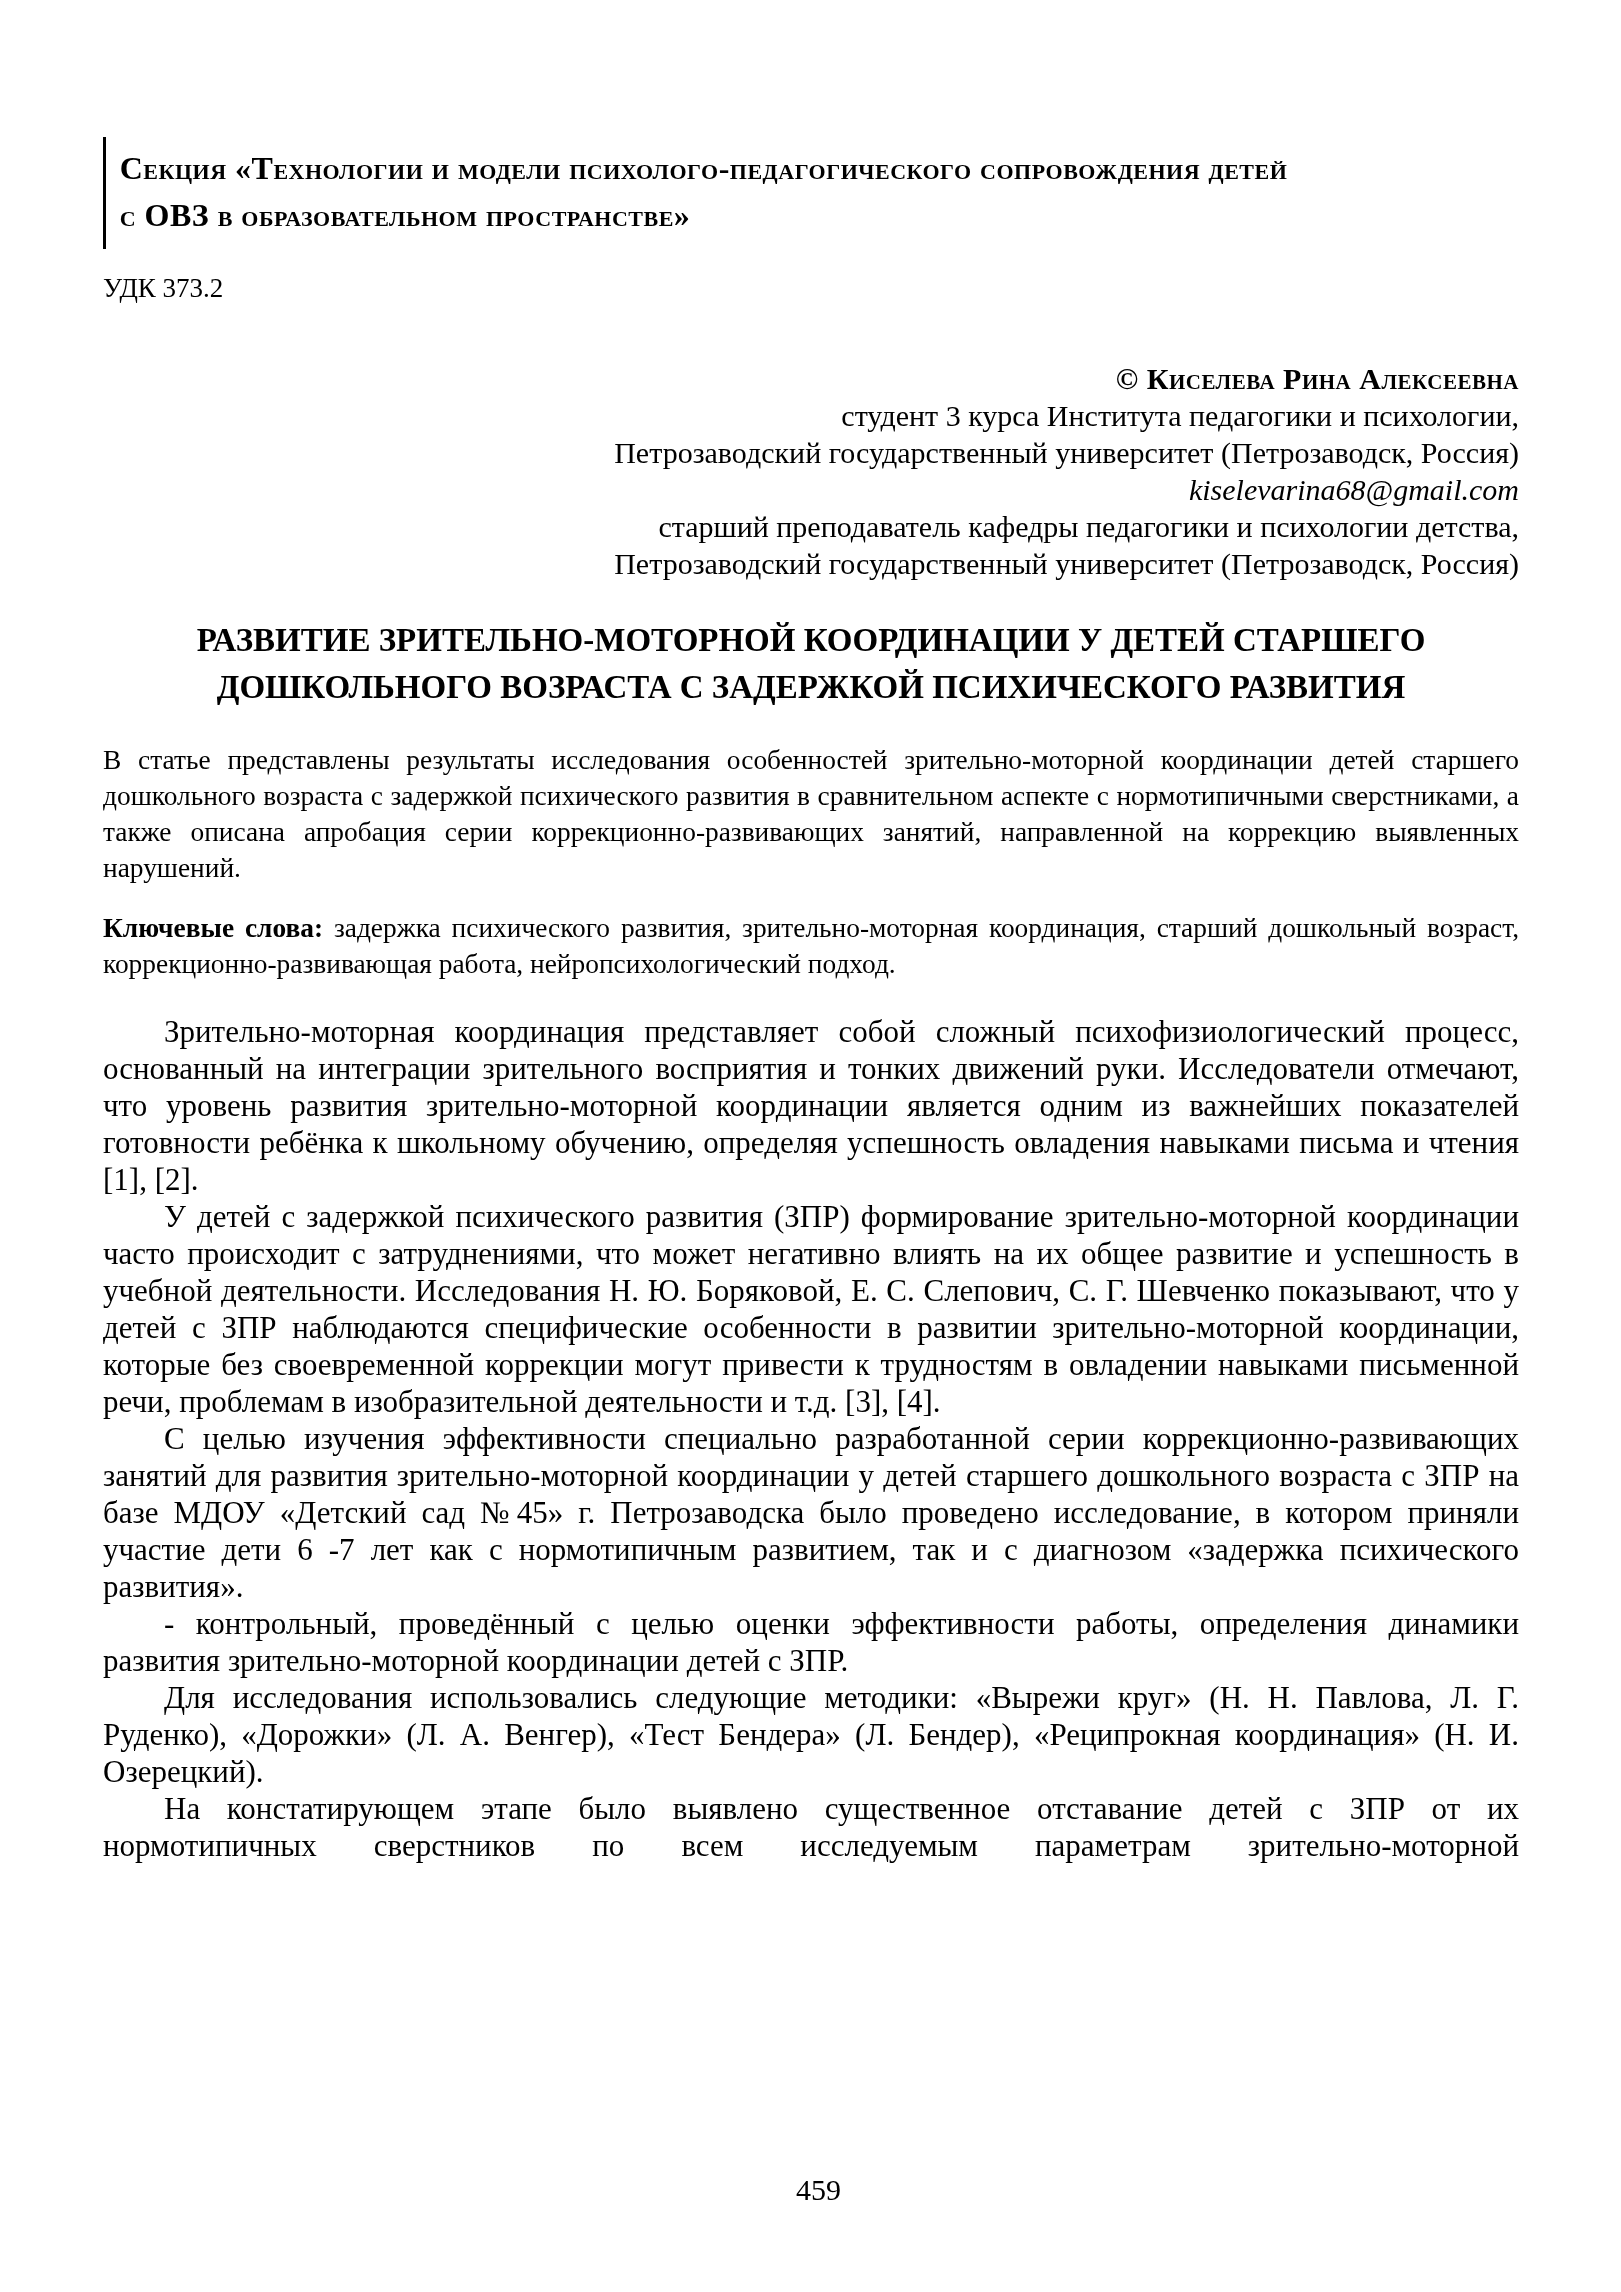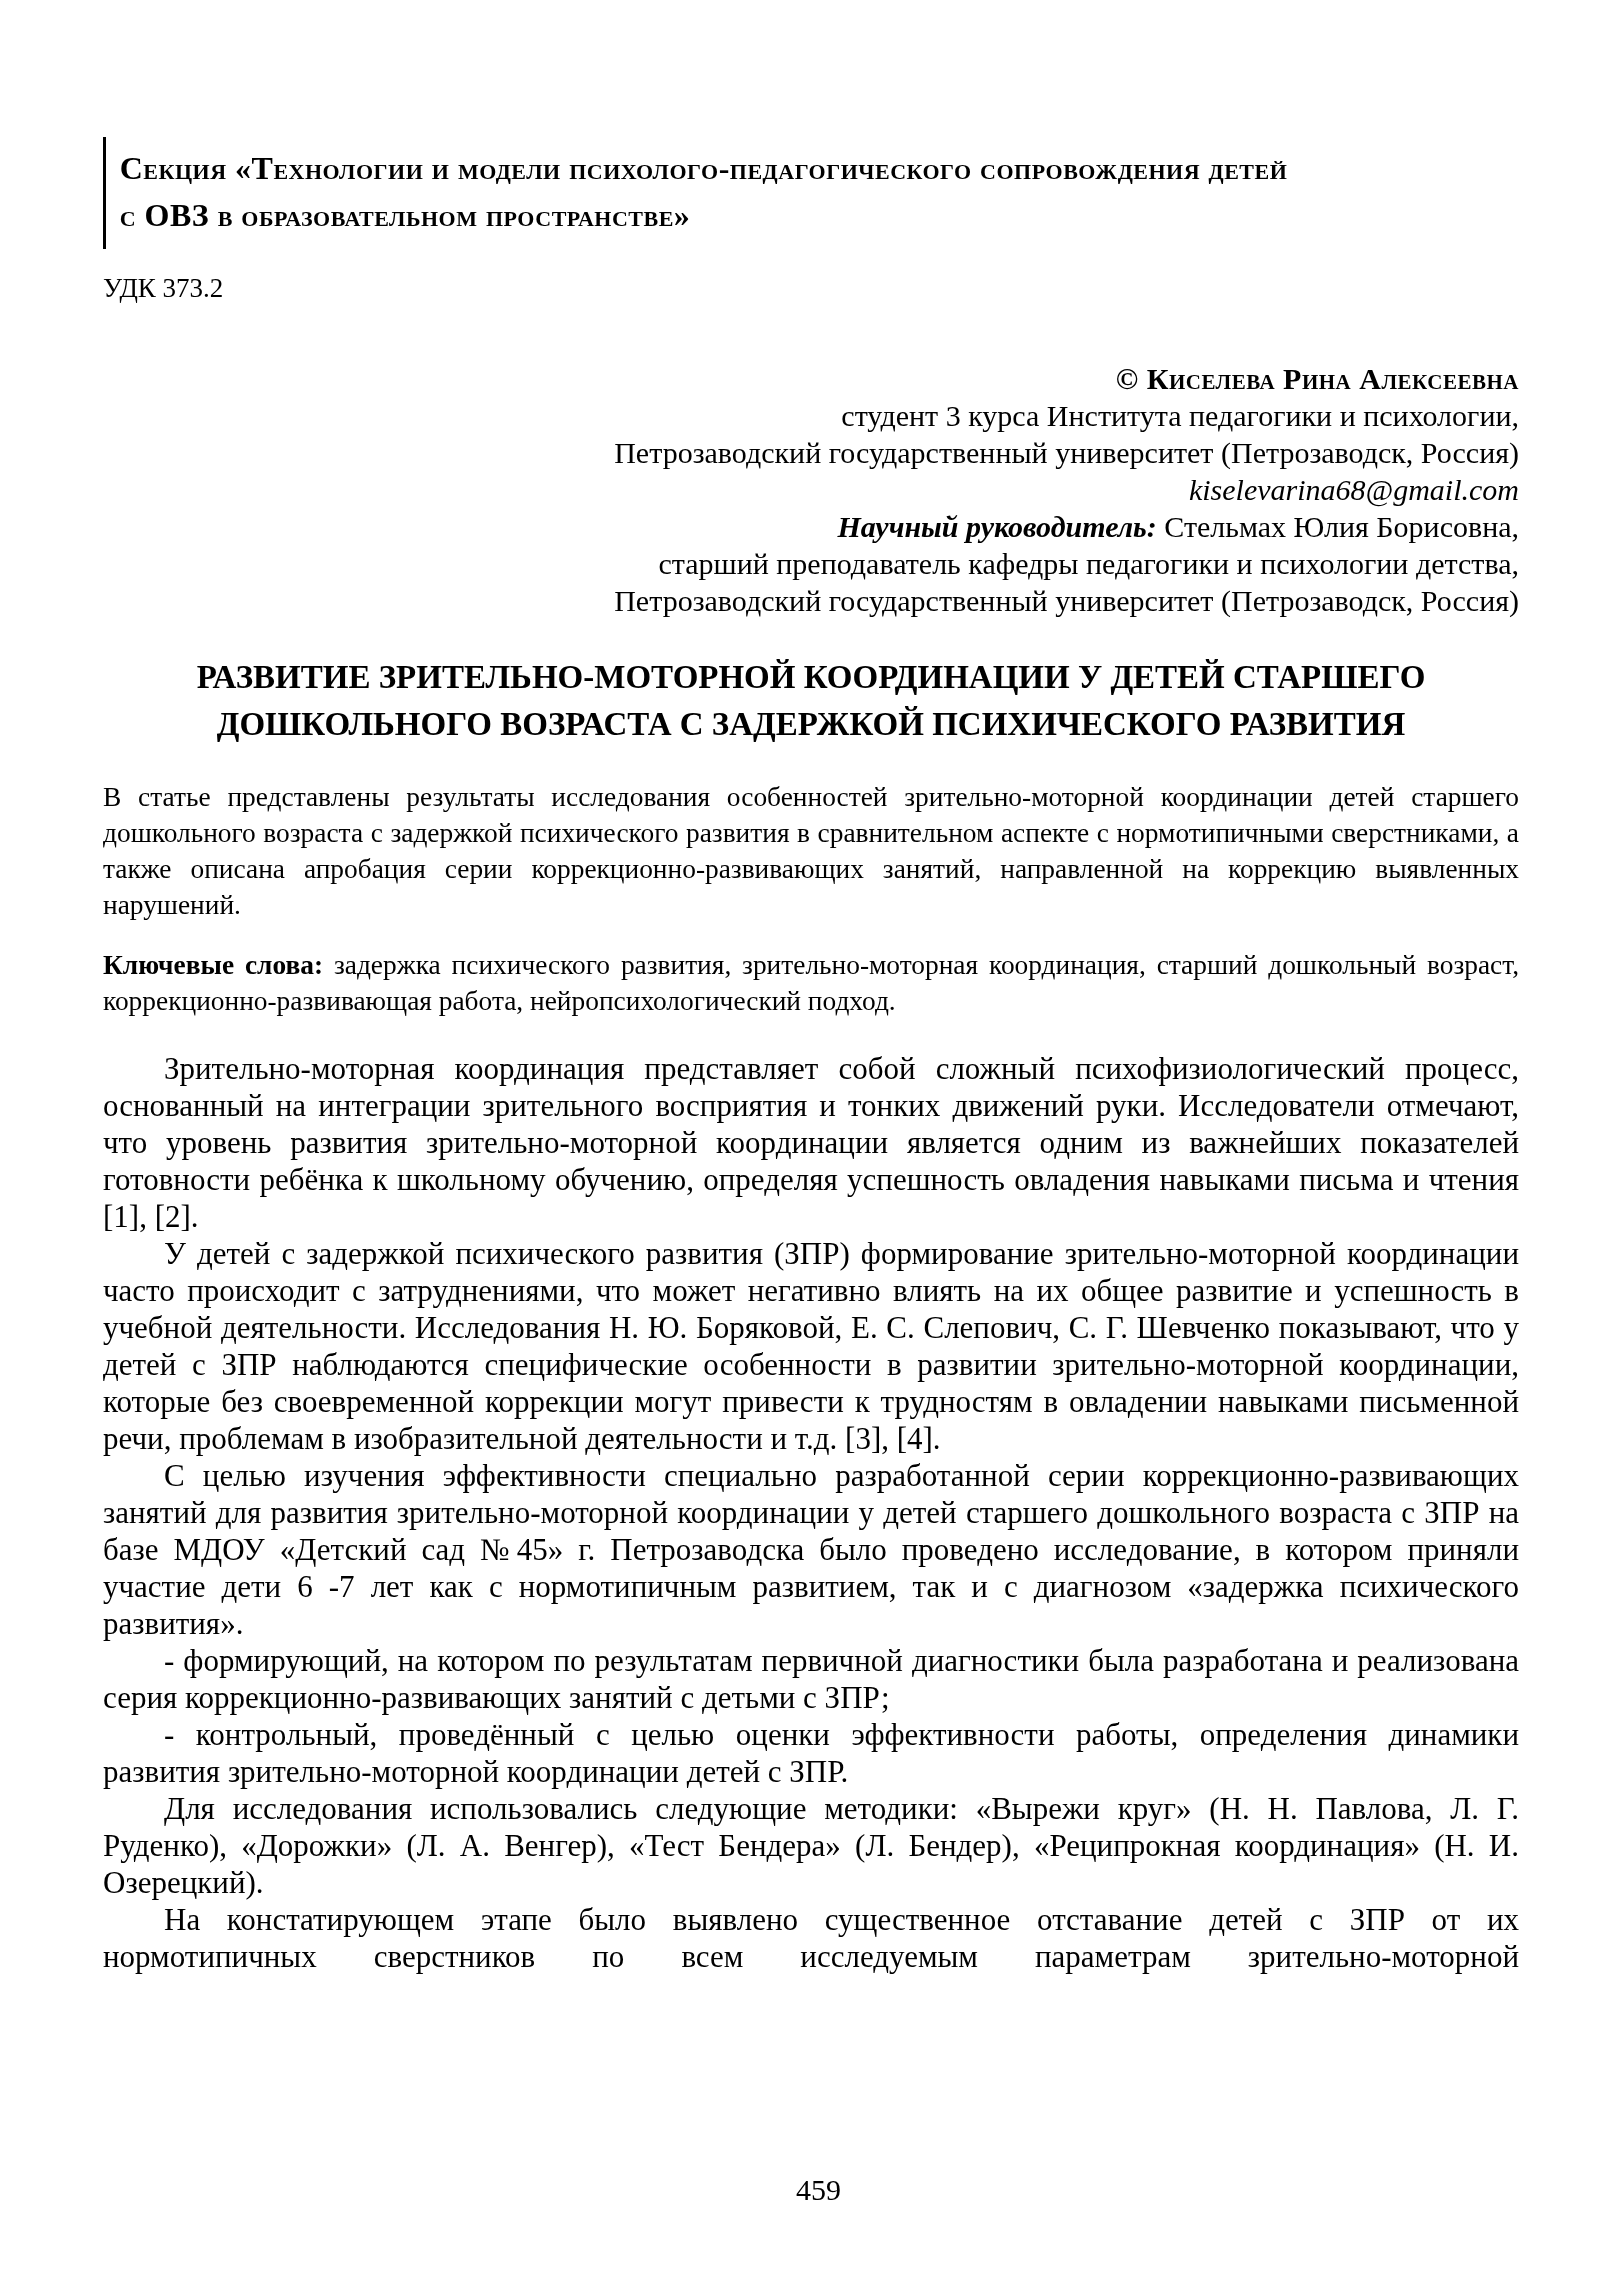--- a/index.html
+++ b/index.html
@@ -103,45 +103,40 @@
     <span class="hline">с ОВЗ в образовательном пространстве»</span>
   </div>
 
   <div class="udc">УДК 373.2</div>
 
   <div class="author-block">
     <span class="line author-name">© Киселева Рина Алексеевна</span>
     <span class="line">студент 3 курса Института педагогики и психологии,</span>
     <span class="line">Петрозаводский государственный университет (Петрозаводск, Россия)</span>
     <span class="line email">kiselevarina68@gmail.com</span>
-    <span class="line">
-      <span class="advisor-label">Научный руководитель:</span>
-      <span>Стельмах Юлия Борисовна,</span>
-    </span>
     <span class="line">старший преподаватель кафедры педагогики и психологии детства,</span>
     <span class="line">Петрозаводский государственный университет (Петрозаводск, Россия)</span>
   </div>
 
   <h1 class="title">
     <span class="tline">РАЗВИТИЕ ЗРИТЕЛЬНО-МОТОРНОЙ КООРДИНАЦИИ У ДЕТЕЙ СТАРШЕГО</span>
     <span class="tline">ДОШКОЛЬНОГО ВОЗРАСТА С ЗАДЕРЖКОЙ ПСИХИЧЕСКОГО РАЗВИТИЯ</span>
   </h1>
 
   <p class="abstract">В статье представлены результаты исследования особенностей зрительно-моторной координации детей старшего дошкольного возраста с задержкой психического развития в сравнительном аспекте с нормотипичными сверстниками, а также описана апробация серии коррекционно-развивающих занятий, направленной на коррекцию выявленных нарушений.</p>
 
   <p class="keywords">
     <span class="keywords-label">Ключевые слова:</span>
     <span>задержка психического развития, зрительно-моторная координация, старший дошкольный возраст, коррекционно-развивающая работа, нейропсихологический подход.</span>
   </p>
 
   <div class="body-text">
     <p>Зрительно-моторная координация представляет собой сложный психофизиологический процесс, основанный на интеграции зрительного восприятия и тонких движений руки. Исследователи отмечают, что уровень развития зрительно-моторной координации является одним из важнейших показателей готовности ребёнка к школьному обучению, определяя успешность овладения навыками письма и чтения [1], [2].</p>
     <p>У детей с задержкой психического развития (ЗПР) формирование зрительно-моторной координации часто происходит с затруднениями, что может негативно влиять на их общее развитие и успешность в учебной деятельности. Исследования Н. Ю. Боряковой, Е. С. Слепович, С. Г. Шевченко показывают, что у детей с ЗПР наблюдаются специфические особенности в развитии зрительно-моторной координации, которые без своевременной коррекции могут привести к трудностям в овладении навыками письменной речи, проблемам в изобразительной деятельности и т.д. [3], [4].</p>
     <p>С целью изучения эффективности специально разработанной серии коррекционно-развивающих занятий для развития зрительно-моторной координации у детей старшего дошкольного возраста с ЗПР на базе МДОУ «Детский сад №45» г. Петрозаводска было проведено исследование, в котором приняли участие дети 6 -7 лет как с нормотипичным развитием, так и с диагнозом «задержка психического развития».</p>
-    <p>- формирующий, на котором по результатам первичной диагностики была разработана и реализована серия коррекционно-развивающих занятий с детьми с ЗПР;</p>
     <p>- контрольный, проведённый с целью оценки эффективности работы, определения динамики развития зрительно-моторной координации детей с ЗПР.</p>
     <p>Для исследования использовались следующие методики: «Вырежи круг» (Н. Н. Павлова, Л. Г. Руденко), «Дорожки» (Л. А. Венгер), «Тест Бендера» (Л. Бендер), «Реципрокная координация» (Н. И. Озерецкий).</p>
     <p class="continued">На констатирующем этапе было выявлено существенное отставание детей с ЗПР от их нормотипичных сверстников по всем исследуемым параметрам зрительно-моторной</p>
   </div>
 
   <div class="page-number">459</div>
 
 </div>
 
 

